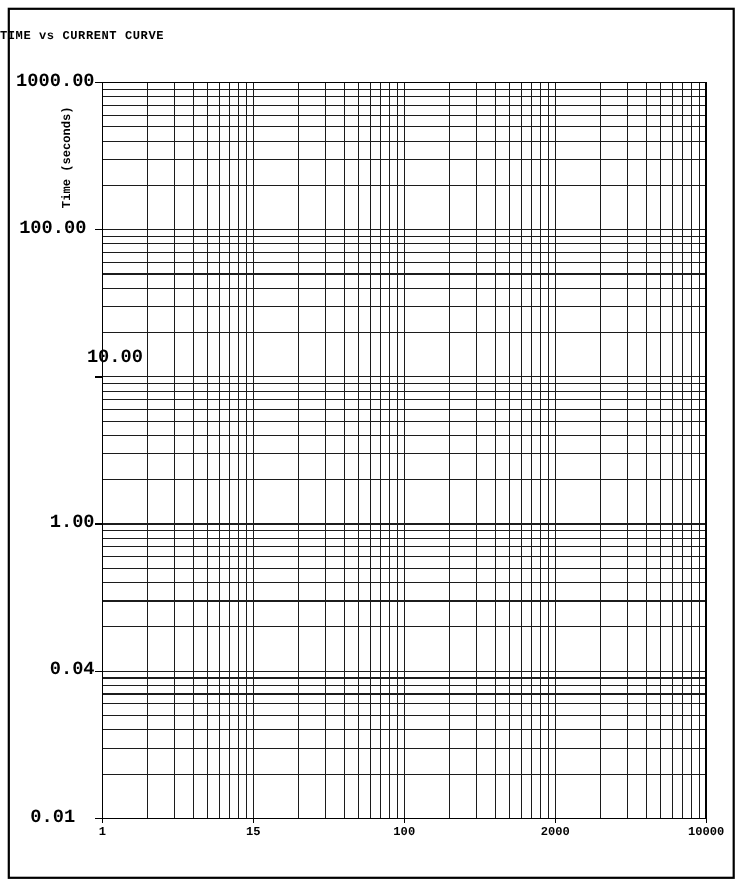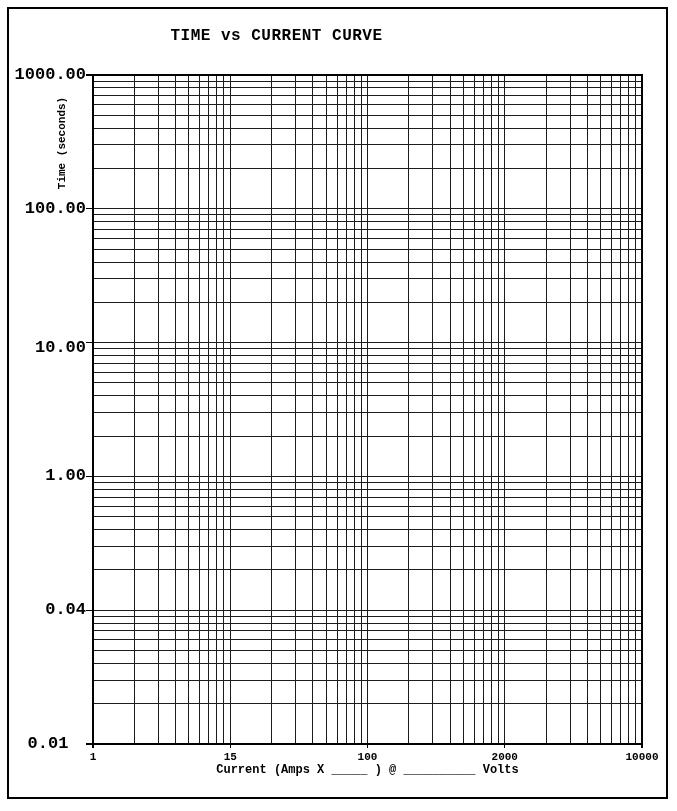--- a/index.html
+++ b/index.html
@@ -24,22 +24,22 @@
     width: 661px;
     height: 792px;
     border: 2px solid #000000;
     box-sizing: border-box;
   }
   .chart-title {
     position: absolute;
     top: 27px;
     left: 0;
     width: 553px;
-    text-align: center;
-    font-size: 16px;
+    text-align: left;
+    font-size: 11px;
     font-weight: bold;
     color: #000000;
     letter-spacing: 0.5px;
     white-space: pre;
   }
   .y-axis-label {
     position: absolute;
     top: 143px;
     left: 62px;
     transform: translate(-50%, -50%) rotate(-90deg);
@@ -199,27 +199,26 @@
         <line x1="-7" y1="669" x2="0" y2="669" stroke="#000000" stroke-width="1.2" shape-rendering="crispEdges"></line>
         <line x1="0" y1="669" x2="0" y2="673" stroke="#000000" stroke-width="1.2" shape-rendering="crispEdges"></line>
         <line x1="137.25" y1="669" x2="137.25" y2="673" stroke="#000000" stroke-width="1.2" shape-rendering="crispEdges"></line>
         <line x1="274.5" y1="669" x2="274.5" y2="673" stroke="#000000" stroke-width="1.2" shape-rendering="crispEdges"></line>
         <line x1="411.75" y1="669" x2="411.75" y2="673" stroke="#000000" stroke-width="1.2" shape-rendering="crispEdges"></line>
         <line x1="549" y1="669" x2="549" y2="673" stroke="#000000" stroke-width="1.2" shape-rendering="crispEdges"></line>
       </svg>
   </div>
 
   <div class="ytick" style="top: 68px;">1000.00</div>
-  <div class="ytick" style="top: 201.8px;">100.00</div>
-  <div class="ytick" style="top: 341px;">10.00</div>
+  <div class="ytick" style="top: 201.8px; text-align: center;">100.00</div>
+  <div class="ytick" style="top: 319px; padding-left: 44px;">10.00</div>
   <div class="ytick" style="top: 469.4px;">1.00</div>
   <div class="ytick" style="top: 603.2px;">0.04</div>
   <div class="ytick" style="top: 737px; text-align: center;">0.01</div>
 
   <div class="xtick" style="left: 48px;">1</div>
   <div class="xtick" style="left: 185.25px;">15</div>
   <div class="xtick" style="left: 322.5px;">100</div>
   <div class="xtick" style="left: 459.75px;">2000</div>
   <div class="xtick" style="left: 597px;">10000</div>
 
-  <div class="x-axis-label">Current (Amps X _____ ) @ __________ Volts</div>
 
 </div>
 
 </body></html>

